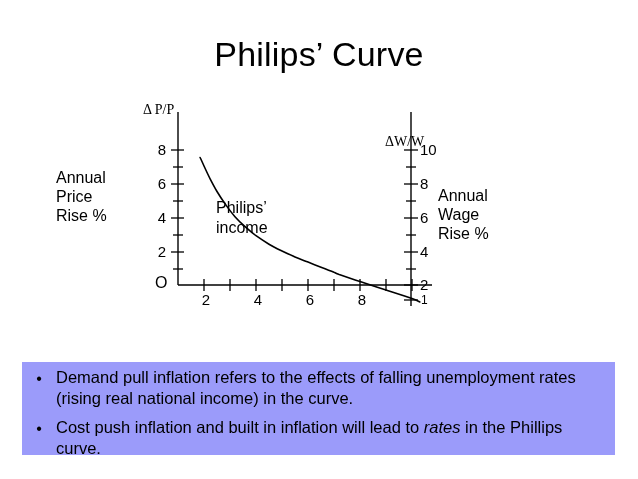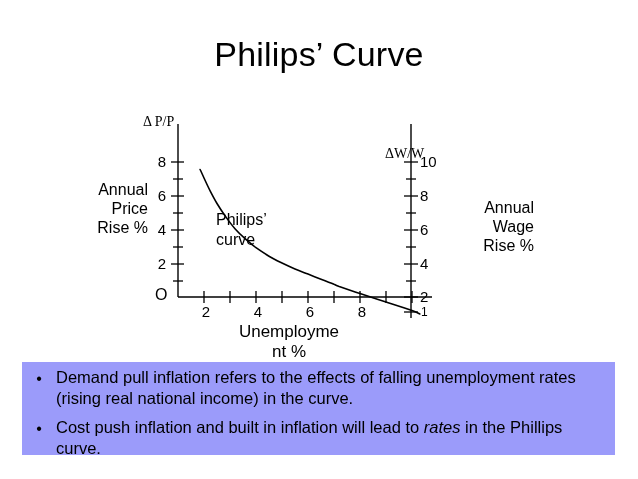--- a/index.html
+++ b/index.html
@@ -27,21 +27,21 @@
     font-weight: normal;
     letter-spacing: 0.2px;
     line-height: 1.1;
     color: #000000;
   }
 
   
   #chart {
     position: absolute;
     left: 0;
-    top: 100px;
+    top: 88px;
     width: 638px;
     height: 260px;
   }
   #chart-svg {
     position: absolute;
     left: 0;
     top: 0;
   }
 
   .axis-symbol {
@@ -72,21 +72,21 @@
     top: 186px;
     font-size: 16px;
     font-family: "Liberation Sans", sans-serif;
   }
 
   .side-caption {
     position: absolute;
     font-family: "Liberation Sans", sans-serif;
     font-size: 16px;
     line-height: 19px;
-    text-align: right;
+    text-align: left;
     color: #000000;
     white-space: pre-line;
   }
   #left-caption  { left: 56px;  top: 80px;  width: 92px; }
   #right-caption { left: 438px; top: 98px;  width: 96px; }
 
   #curve-label {
     position: absolute;
     left: 216px;
     top: 110px;
@@ -223,23 +223,22 @@
   <div class="tick-label bottom" style="left:351px; top:203px;">8</div>
 
   <div class="side-caption" id="left-caption">Annual
 Price
 Rise %</div>
   <div class="side-caption" id="right-caption">Annual
 Wage
 Rise %</div>
 
   <div id="curve-label">Philips’
-curve</div>
-
-  <div id="x-axis-title">Unemployme nt %</div>
+income</div>
+
 </div>
 
 <div id="bullet-box" style="background: rgb(155, 155, 250);">
   <div class="bullet-row" id="bullet-row-0">
     <span class="bullet-marker">•</span>
     <span class="bullet-text">Demand pull inflation refers to the effects of falling unemployment rates (rising real national income) in the curve.</span>
   </div>
   <div class="bullet-row" id="bullet-row-1">
     <span class="bullet-marker">•</span>
     <span class="bullet-text">Cost push inflation and built in inflation will lead to <em>rates</em> in the Phillips curve.</span>

